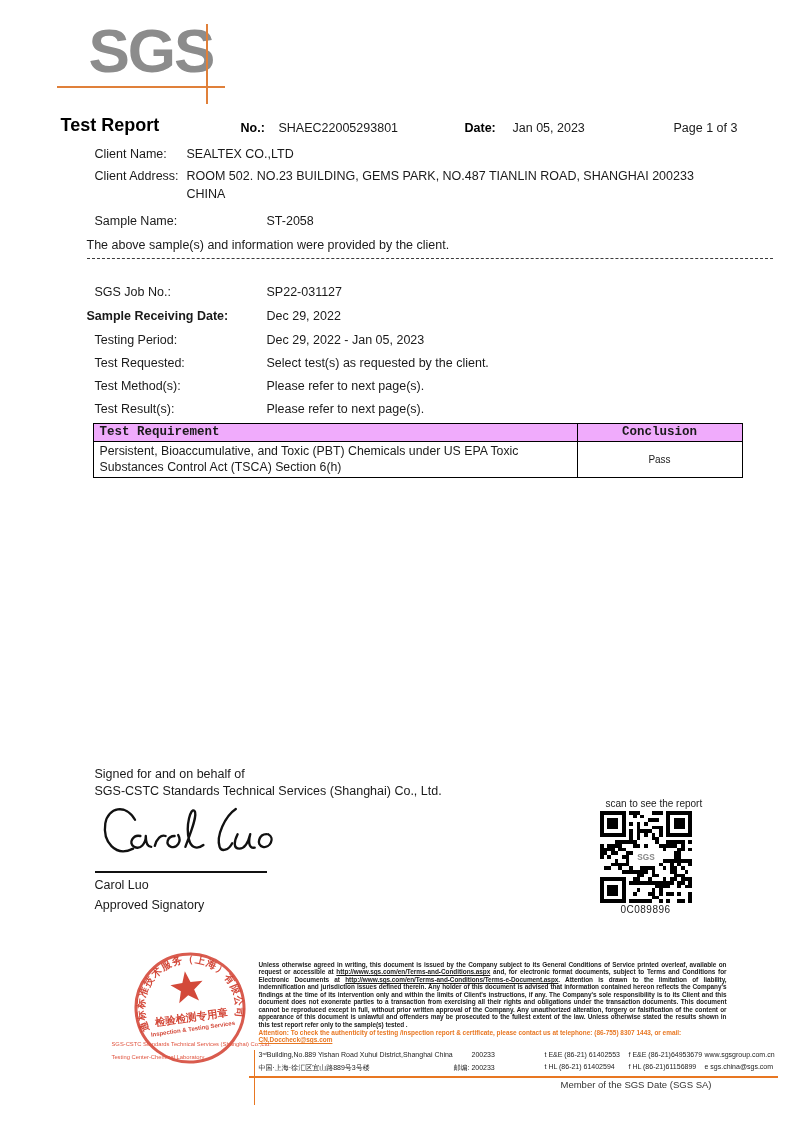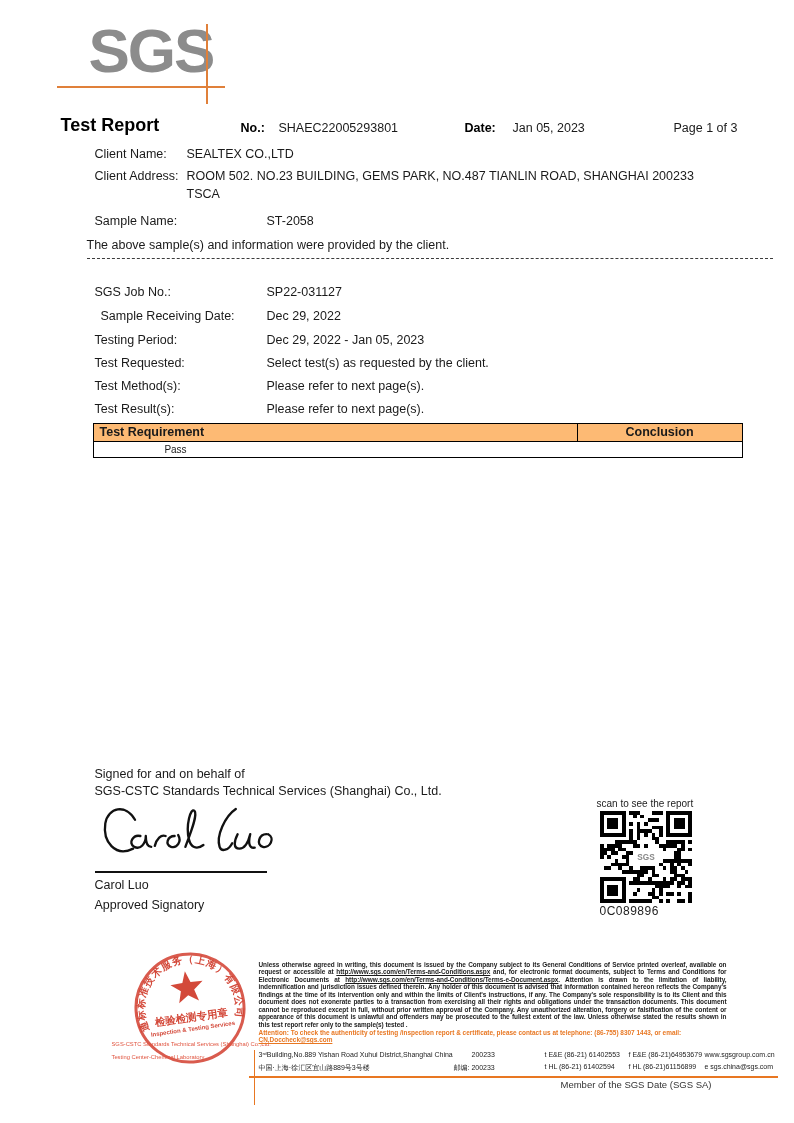--- a/index.html
+++ b/index.html
@@ -22,33 +22,33 @@
   .logo-hline{background:var(--logo_line);height:2px;}
   .logo-vline{background:var(--logo_line);width:2px;}
   
   .title{font-size:18px;font-weight:bold;color:#000;}
   .lbl{font-size:12.5px;color:var(--ink);}
   .lbl-b{font-size:12.5px;font-weight:bold;color:#000000;}
   .val{font-size:12.5px;color:var(--ink);}
   .dash-sep{border-top:1.6px dashed #3c3c3c;}
   
   .rtable{border:1.6px solid #000;width:650px;}
-  .rtable .hrow{display:flex;background:#fdba74;border-bottom:1.6px solid #000;}
+  .rtable .hrow{display:flex;background:#f0abfc;border-bottom:1.6px solid #000;font-family:Liberation Mono, monospace;}
   .rtable .brow{display:flex;}
   .rtable .c1{width:484px;border-right:1.6px solid #000;padding:2px 6px;}
   .rtable .c2{width:164px;padding:2px 6px;display:flex;align-items:center;justify-content:center;text-align:center;}
   .rtable .hrow .c1,.rtable .hrow .c2{font-weight:bold;font-size:12.5px;padding-top:1px;padding-bottom:2px;}
   .rtable .brow .c1{font-size:12.3px;line-height:1.28;}
   .rtable .brow .c2{font-size:10px;}
   
   .sig-underline{background:#111;height:2px;}
   .sig-svg path{fill:none;stroke:#111;stroke-width:2.6;stroke-linecap:round;stroke-linejoin:round;}
   
-  .qr-caption{font-size:10px;color:#222;}
-  .qr-code-num{font-size:12px;color:#222;letter-spacing:.5px;text-align:left;}
+  .qr-caption{font-size:10px;color:#222;margin-left:9px;}
+  .qr-code-num{font-size:10px;color:#222;letter-spacing:.5px;text-align:center;}
   
   .disclaimer{
     width:468px;font-size:6.45px;line-height:7.45px;text-align:justify;
     font-weight:bold;color:#1c1c1c;letter-spacing:-.05px;
   }
   .disclaimer .u{text-decoration:underline;}
   .attention{
     width:468px;font-size:6.45px;line-height:7.4px;font-weight:bold;
     color:var(--accent_orange);margin-top:1px;
   }
@@ -73,46 +73,47 @@
   <div class="abs lbl-b" style="left:224px;top:121px;">No.:</div>
   <div class="abs val" style="left:262px;top:121px;">SHAEC22005293801</div>
   <div class="abs lbl-b" style="left:448px;top:121px;">Date:</div>
   <div class="abs val" style="left:496px;top:121px;">Jan 05, 2023</div>
   <div class="abs val" style="left:657px;top:121px;">Page 1 of 3</div>
 
   <div class="abs lbl" style="left:78px;top:147px;">Client Name:</div>
   <div class="abs val" style="left:170px;top:147px;">SEALTEX CO.,LTD</div>
   <div class="abs lbl" style="left:78px;top:169px;">Client Address:</div>
   <div class="abs val" style="left:170px;top:169px;">ROOM 502. NO.23 BUILDING, GEMS PARK, NO.487 TIANLIN ROAD, SHANGHAI 200233</div>
-  <div class="abs val" style="left:170px;top:187px;">TSCA</div>
+  <div class="abs val" style="left:170px;top:187px;">CHINA</div>
 
   <div class="abs lbl" style="left:78px;top:214px;">Sample Name:</div>
   <div class="abs val" style="left:250px;top:214px;">ST-2058</div>
   <div class="abs val" style="left:70px;top:238px;">The above sample(s) and information were provided by the client.</div>
   <div class="abs dash-sep" style="left:70px;top:258px;width:686px;"></div>
 
   <div class="abs lbl" style="left:78px;top:285px;">SGS Job No.:</div>
   <div class="abs val" style="left:250px;top:285px;">SP22-031127</div>
-  <div class="abs lbl" style="left:84px;top:309px;">Sample Receiving Date:</div>
+  <div class="abs lbl" style="left:70px;top:309px;font-weight:bold;">Sample Receiving Date:</div>
   <div class="abs val" style="left:250px;top:309px;">Dec 29, 2022</div>
   <div class="abs lbl" style="left:78px;top:333px;">Testing Period:</div>
   <div class="abs val" style="left:250px;top:333px;">Dec 29, 2022 - Jan 05, 2023</div>
   <div class="abs lbl" style="left:78px;top:356px;">Test Requested:</div>
   <div class="abs val" style="left:250px;top:356px;">Select test(s) as requested by the client.</div>
   <div class="abs lbl" style="left:78px;top:379px;">Test Method(s):</div>
   <div class="abs val" style="left:250px;top:379px;">Please refer to next page(s).</div>
   <div class="abs lbl" style="left:78px;top:402px;">Test Result(s):</div>
   <div class="abs val" style="left:250px;top:402px;">Please refer to next page(s).</div>
 
   <div class="abs rtable" style="left:76px;top:423px;">
     <div class="hrow">
       <div class="c1">Test Requirement</div>
       <div class="c2">Conclusion</div>
     </div>
     <div class="brow">
+      <div class="c1">Persistent, Bioaccumulative, and Toxic (PBT) Chemicals under US EPA Toxic Substances Control Act (TSCA) Section 6(h)</div>
       <div class="c2">Pass</div>
     </div>
   </div>
 
   <div class="abs val" style="left:78px;top:767px;">Signed for and on behalf of</div>
   <div class="abs val" style="left:78px;top:784px;">SGS-CSTC Standards Technical Services (Shanghai) Co., Ltd.</div>
   <svg class="abs sig-svg" style="left:72px;top:800px;" width="200" height="72" viewBox="0 0 200 80" aria-hidden="true">
     <path d="M40,22 C30,4 10,8 7,26 C4,46 18,64 38,54"></path>
     <path d="M46,40 C38,38 32,48 39,52 C46,56 52,48 52,40 C52,46 53,52 58,52"></path>
     <path d="M62,51 C64,43 69,38 74,40"></path>

